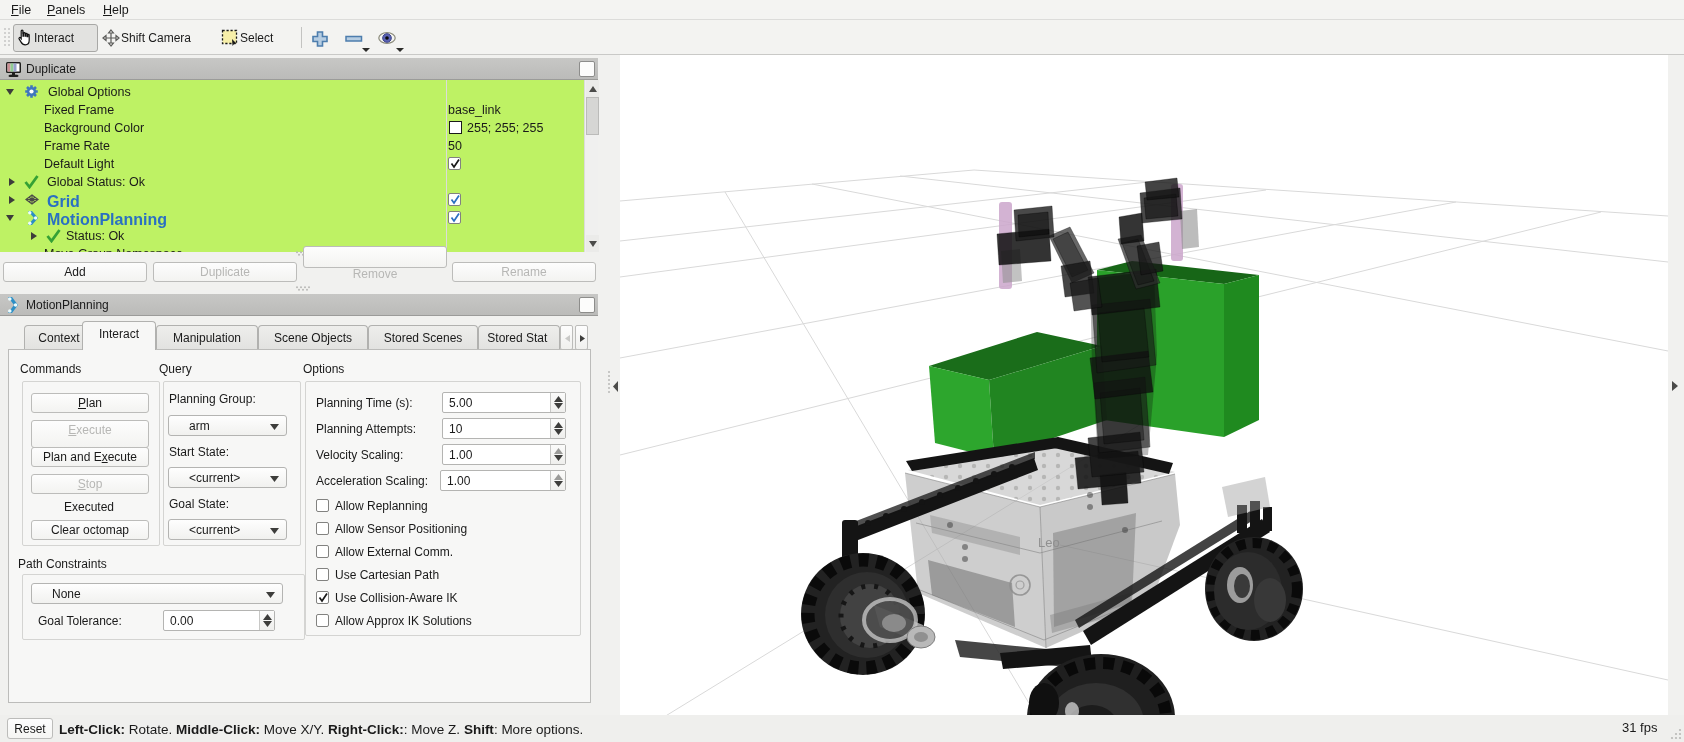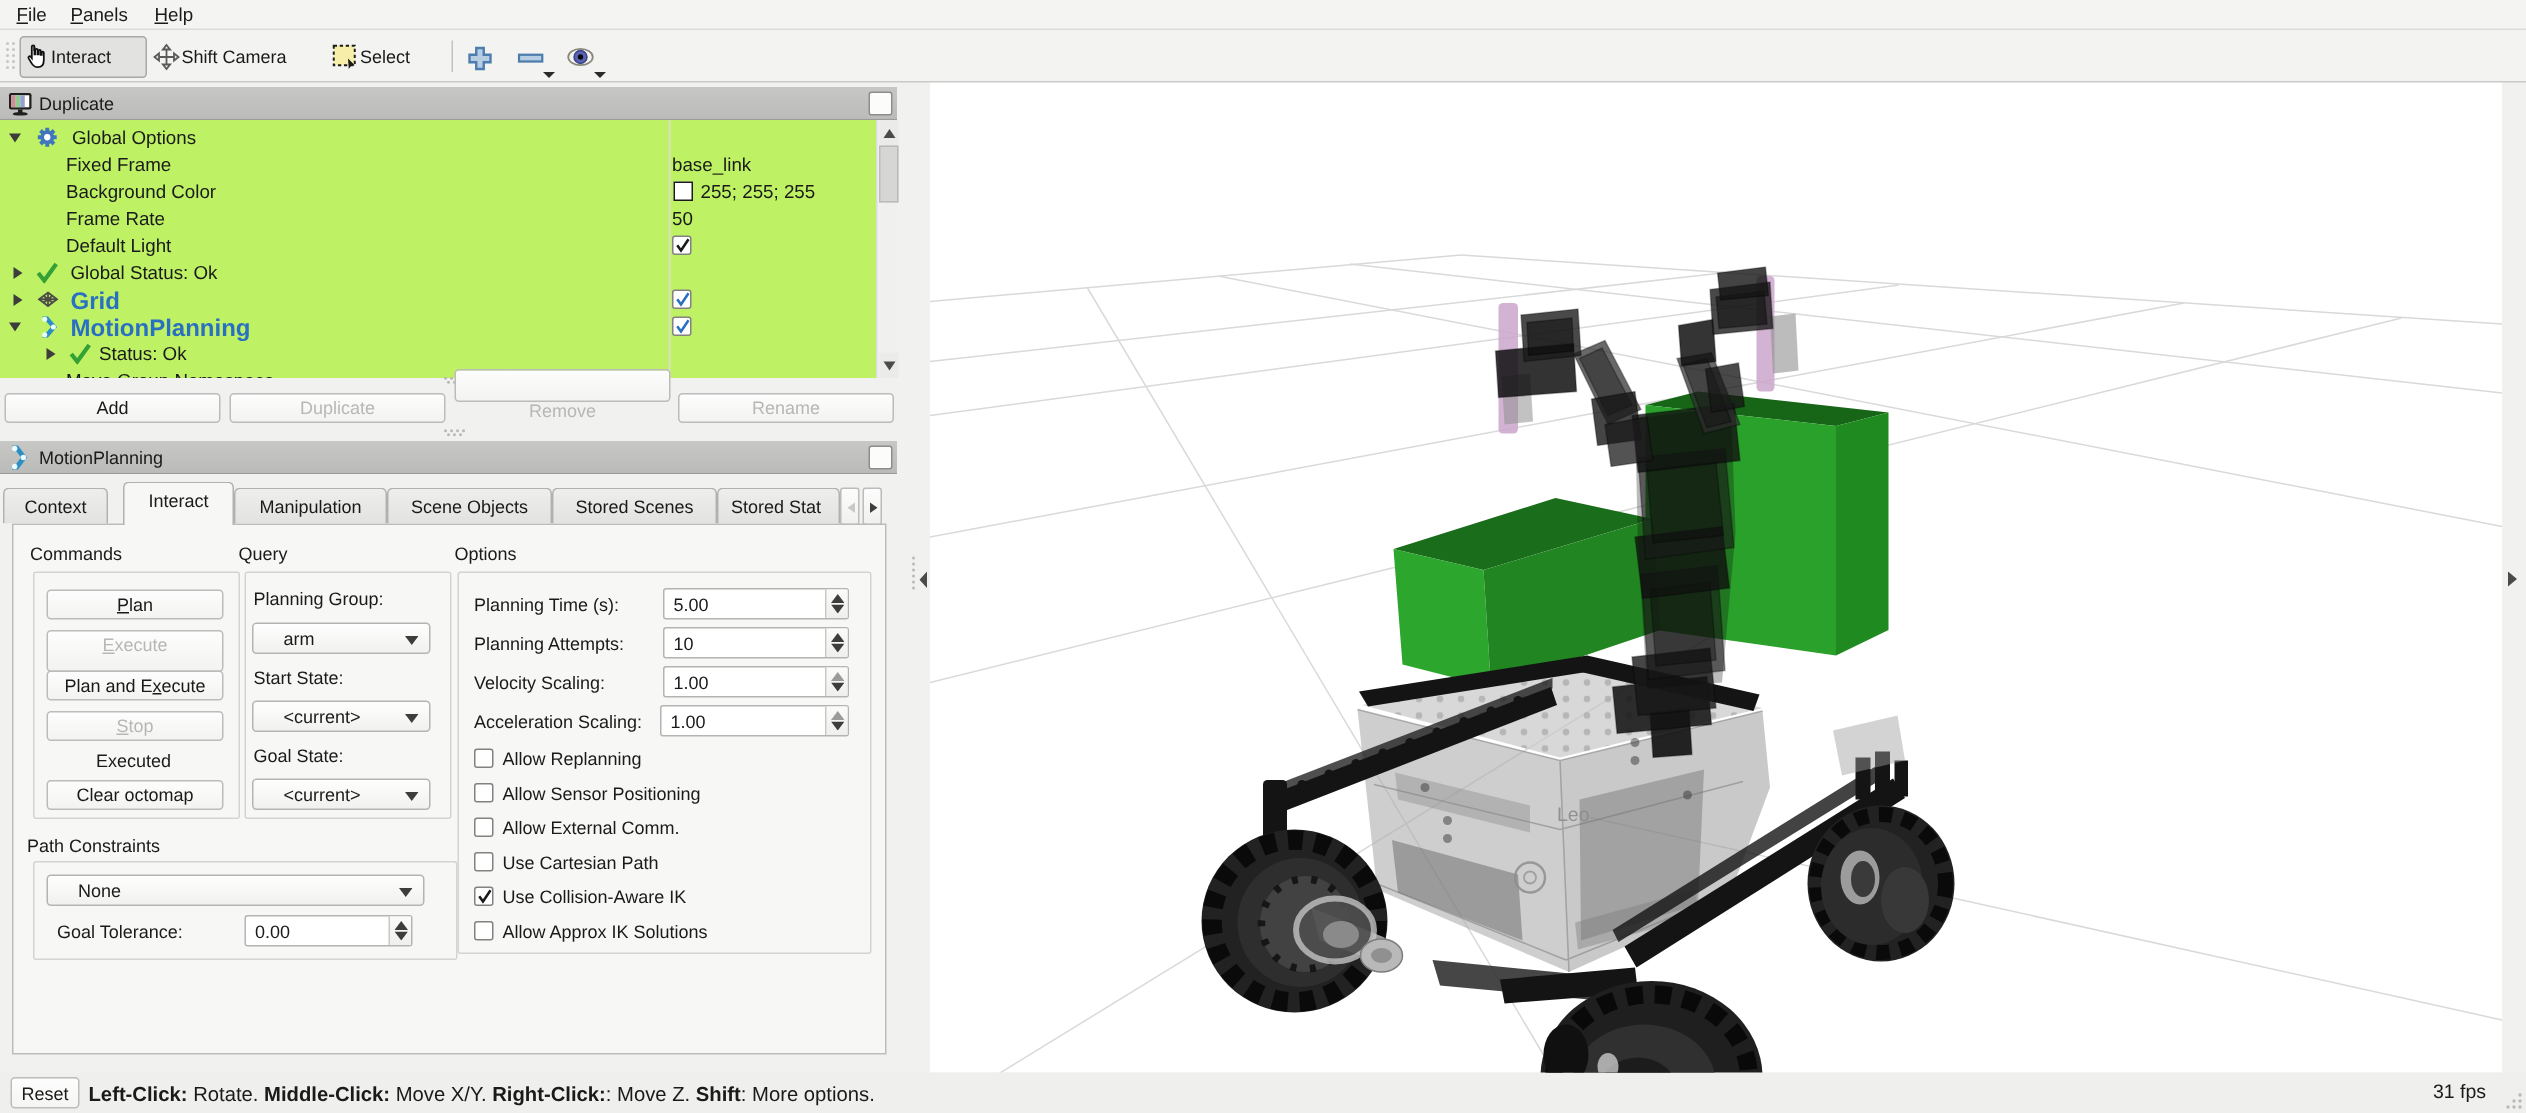--- a/index.html
+++ b/index.html
@@ -250,21 +250,21 @@
   <svg class="abs" style="left:7px;top:2px" width="12" height="18" id="ic-moveit">
       <path d="M1 1 L5 1 L11 9 L5 17 L1 17 L7 9 Z" fill="#2b8ec5"></path>
       <circle cx="2.8" cy="3" r="1.8" fill="#eafcff"></circle>
       <circle cx="8.6" cy="9" r="1.8" fill="#eafcff"></circle>
       <circle cx="2.8" cy="15" r="1.8" fill="#eafcff"></circle>
     </svg>
   <span class="txt">MotionPlanning</span>
   <div class="floatbtn"></div>
 </div>
 <div id="mp-pane"></div>
-<div class="tab" style="left:2px;width:70px">Context</div>
+<div class="tab" style="left:24px;width:70px">Context</div>
 <div class="tab" id="tab-planning" style="left:82px;width:74px">Interact</div>
 <div class="tab" style="left:156px;width:102px">Manipulation</div>
 <div class="tab" style="left:258px;width:110px">Scene Objects</div>
 <div class="tab" style="left:368px;width:110px">Stored Scenes</div>
 <div class="tab" style="left:478px;width:82px;overflow:hidden">Stored Stat&nbsp;</div>
 <div class="abs" style="left:560px;top:325px;width:13px;height:25px;background:linear-gradient(#fdfdfd,#f0f0ee);border:1px solid #bcbcba;border-radius:2px">
     <svg style="position:absolute;left:3px;top:8px" width="7" height="9">
       <path d="M6 1 L1 4.5 L6 8 Z" fill="#c9c9c7"></path>
     </svg>
   </div>

